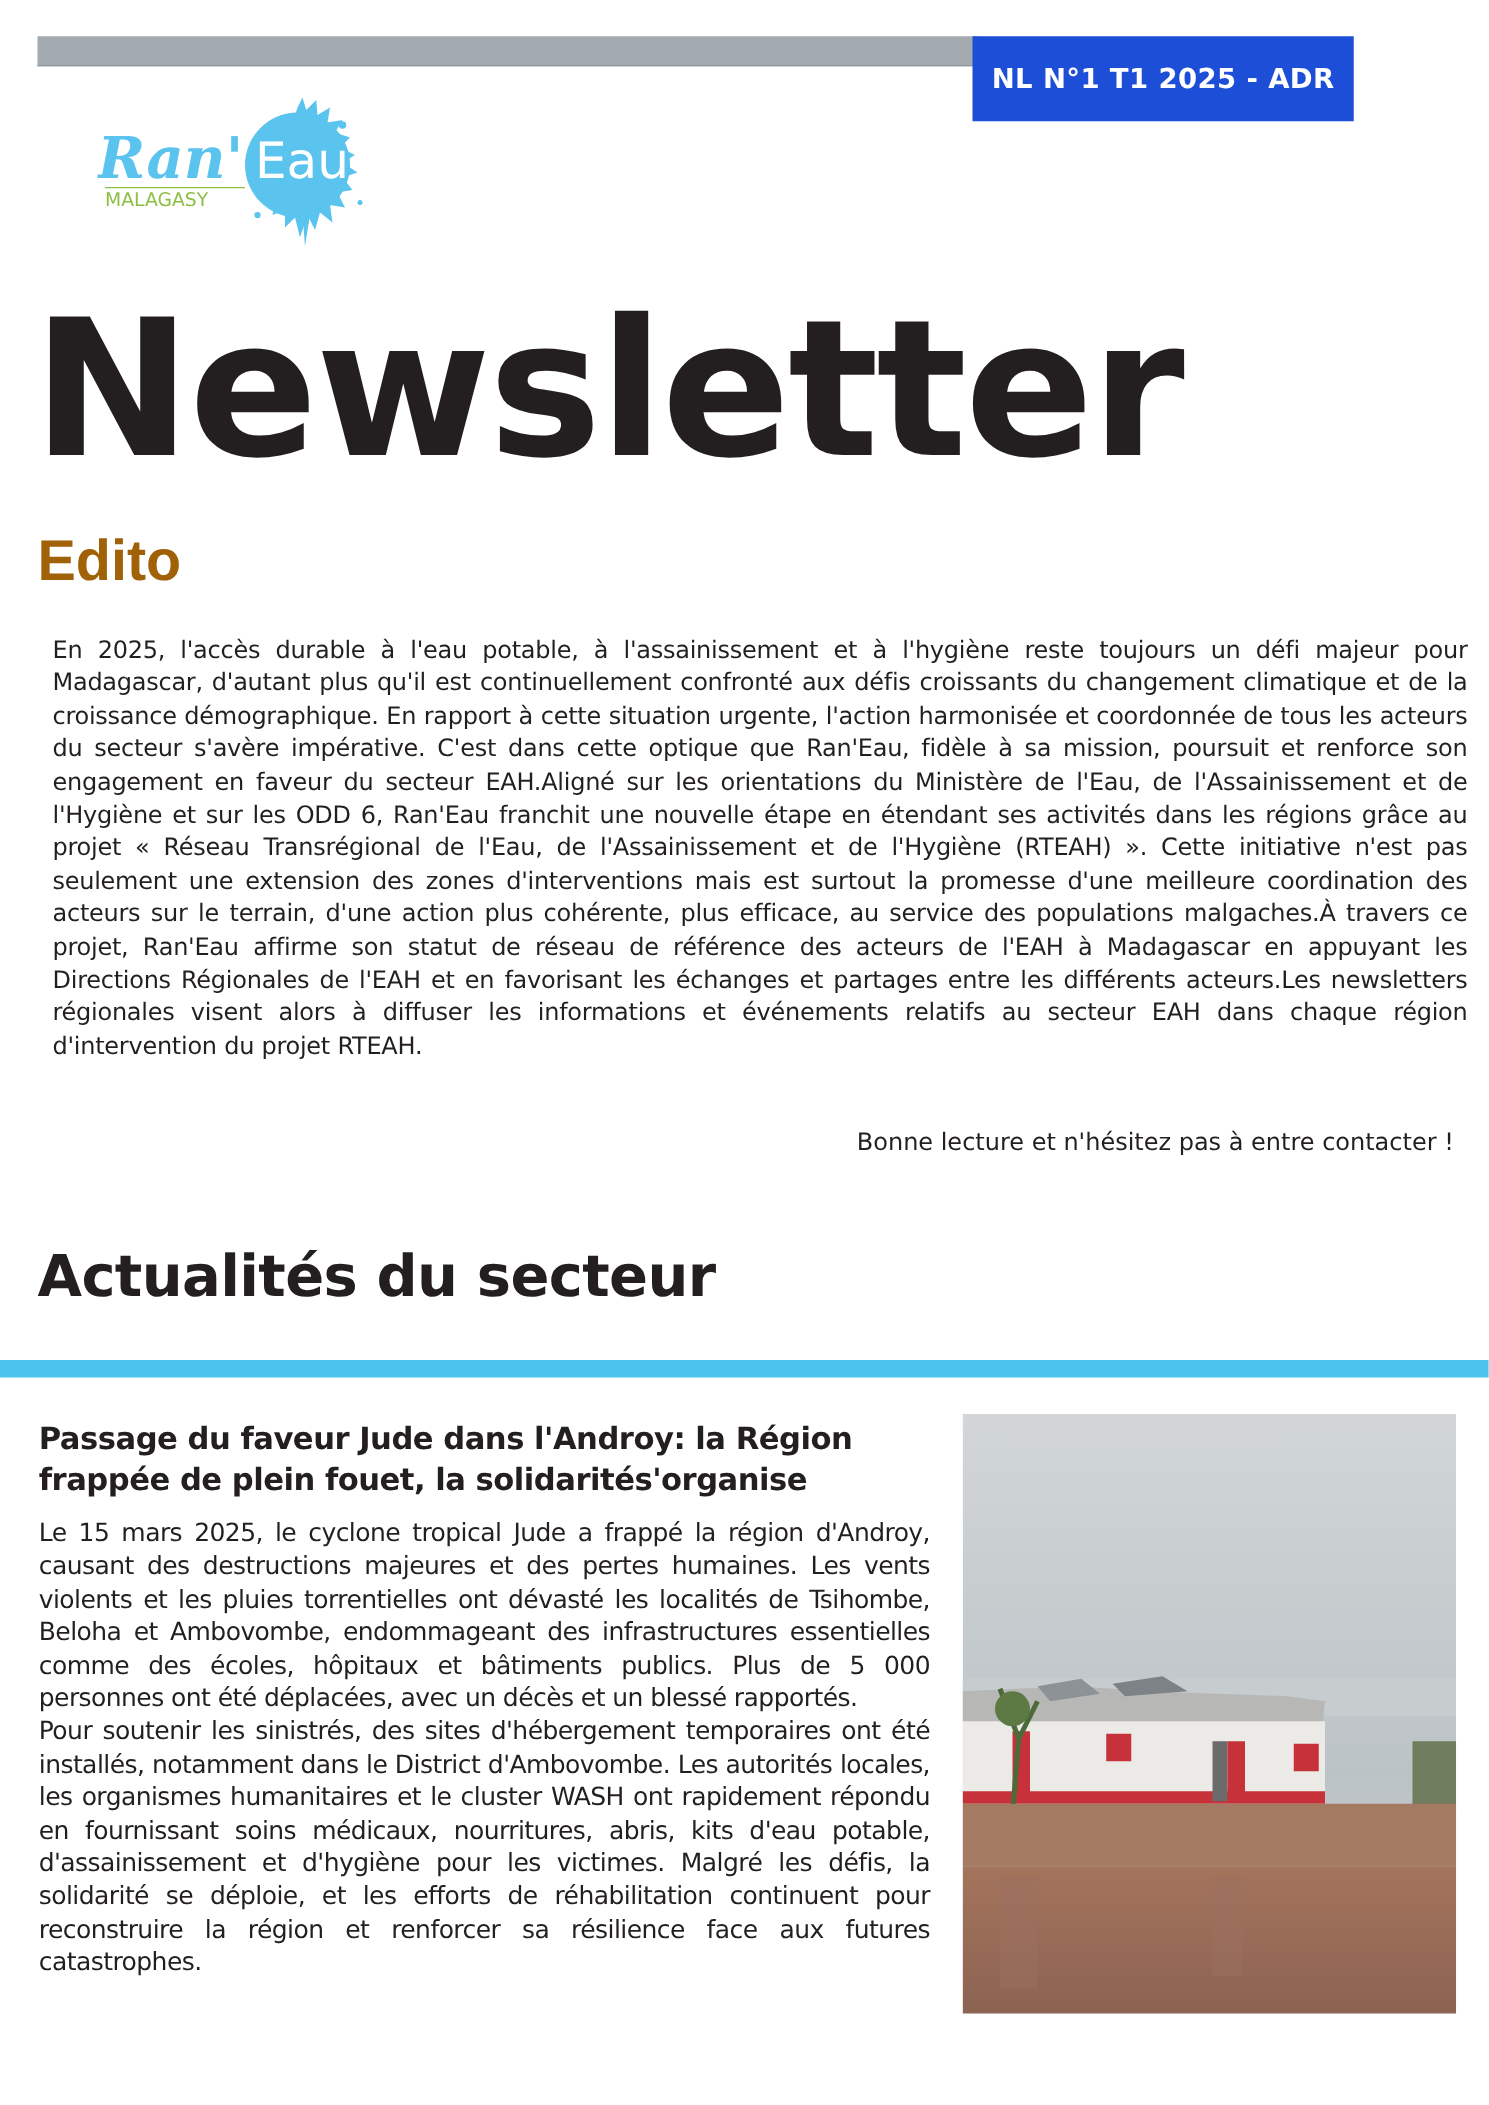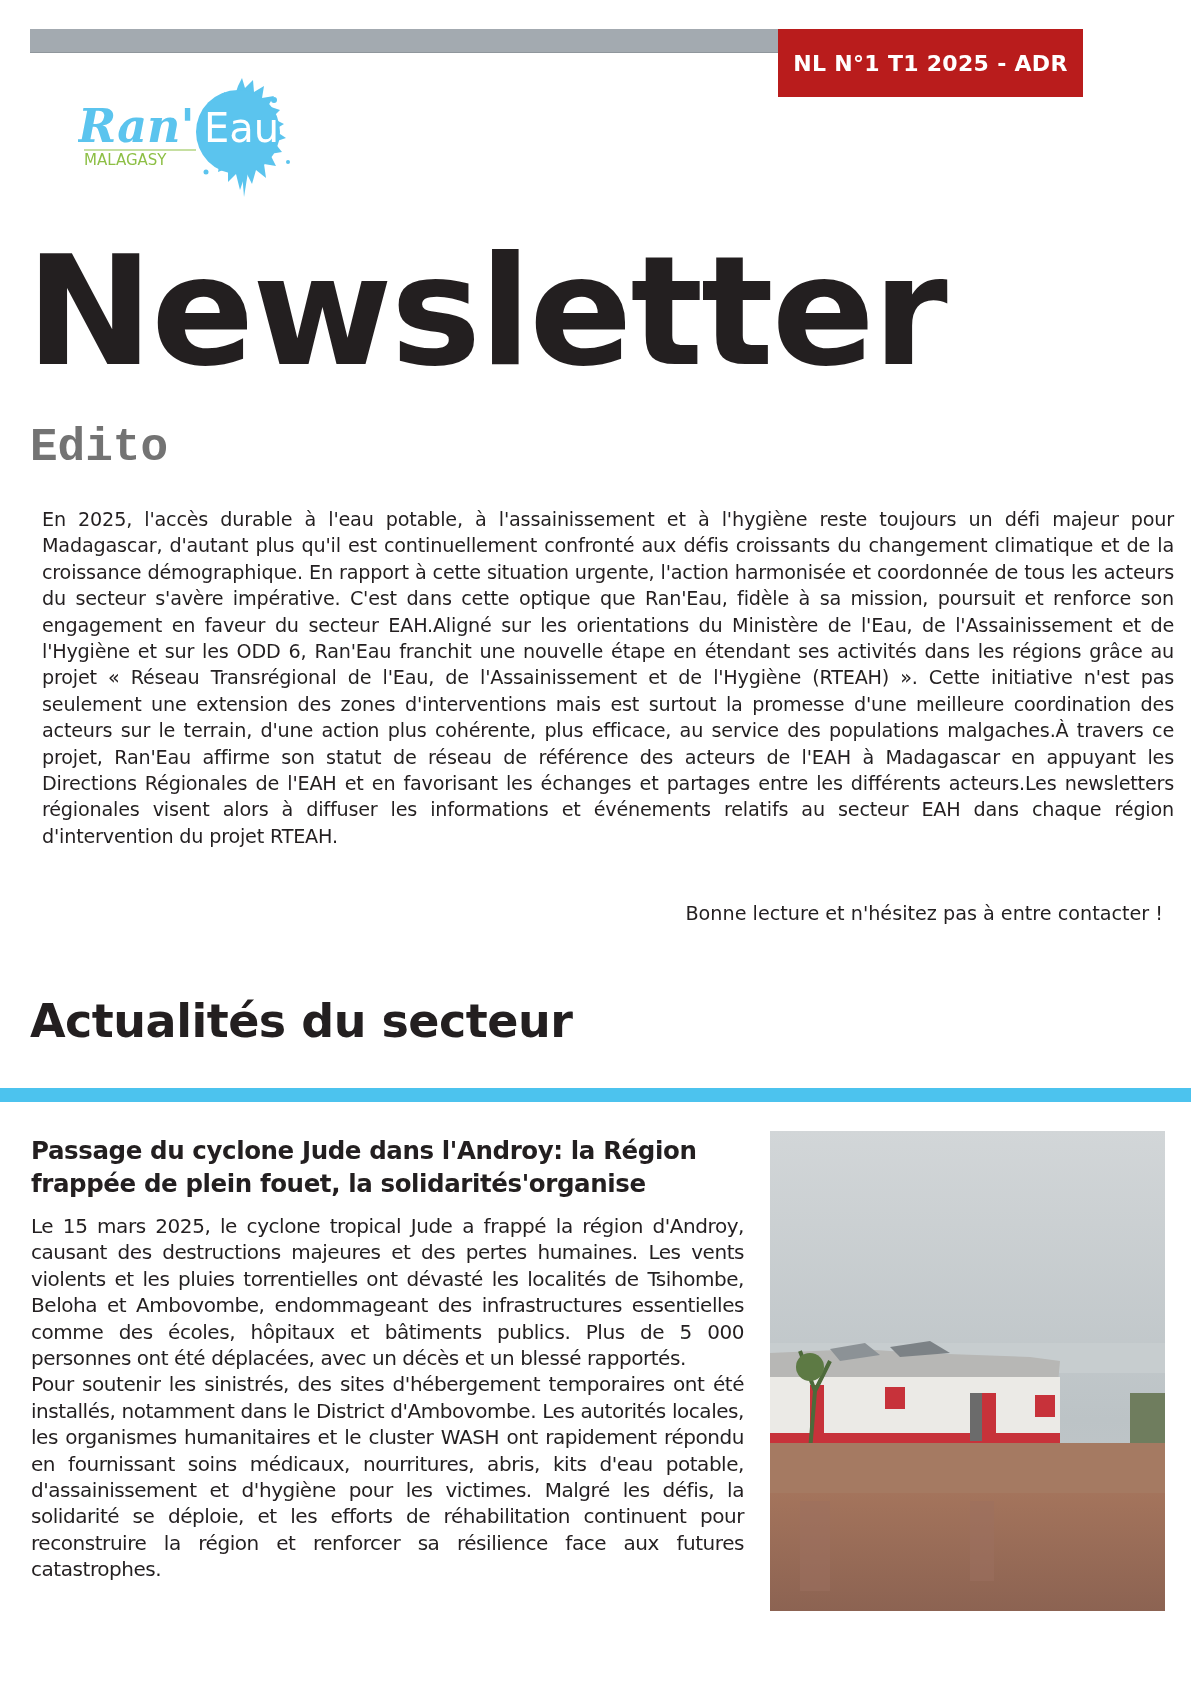--- a/index.html
+++ b/index.html
@@ -23,21 +23,21 @@
       height: 23px;
       background: #a3aab0;
       border-bottom: 1px solid #8f969c;
     }
     .issue-badge {
       position: absolute;
       left: 778px;
       top: 29px;
       width: 305px;
       height: 68px;
-      background: #b91c1c;
+      background: #1d4ed8;
       color: #ffffff;
       display: flex;
       align-items: center;
       justify-content: center;
       font-family: "DejaVu Sans", sans-serif;
       font-weight: bold;
       font-size: 22px;
       letter-spacing: 0.3px;
     }
     .logo {
@@ -58,25 +58,25 @@
       font-size: 152px;
       line-height: 1;
       letter-spacing: -2px;
       color: #231f20;
     }
     .edito-heading {
       position: absolute;
       left: 30px;
       top: 425px;
       margin: 0;
-      font-family: Liberation Mono, monospace;
+      font-family: Liberation Sans, sans-serif;
       font-weight: bold;
       font-size: 46px;
       line-height: 1;
-      color: #737373;
+      color: #a16207;
     }
     .edito-body {
       position: absolute;
       left: 42px;
       top: 507px;
       width: 1132px;
       margin: 0;
       font-family: "DejaVu Sans", sans-serif;
       font-size: 19.2px;
       line-height: 26.4px;
@@ -181,21 +181,21 @@
 <h2 class="edito-heading">Edito</h2>
 
 <p class="edito-body">En 2025, l'accès durable à l'eau potable, à l'assainissement et à l'hygiène reste toujours un défi majeur pour Madagascar, d'autant plus qu'il est continuellement confronté aux défis croissants du changement climatique et de la croissance démographique. En rapport à cette situation urgente, l'action harmonisée et coordonnée de tous les acteurs du secteur s'avère impérative. C'est dans cette optique que Ran'Eau, fidèle à sa mission, poursuit et renforce son engagement en faveur du secteur EAH.Aligné sur les orientations du Ministère de l'Eau, de l'Assainissement et de l'Hygiène et sur les ODD 6, Ran'Eau franchit une nouvelle étape en étendant ses activités dans les régions grâce au projet « Réseau Transrégional de l'Eau, de l'Assainissement et de l'Hygiène (RTEAH) ». Cette initiative n'est pas seulement une extension des zones d'interventions mais est surtout la promesse d'une meilleure coordination des acteurs sur le terrain, d'une action plus cohérente, plus efficace, au service des populations malgaches.À travers ce projet, Ran'Eau affirme son statut de réseau de référence des acteurs de l'EAH à Madagascar en appuyant les Directions Régionales de l'EAH et en favorisant  les  échanges et partages entre les  différents  acteurs.Les newsletters régionales visent alors à diffuser les informations et événements relatifs au secteur EAH dans chaque région d'intervention du projet RTEAH.</p>
 
 <p class="edito-closing">Bonne lecture et n'hésitez pas à entre contacter !</p>
 
 <h2 class="section-heading">Actualités du secteur</h2>
 
 <div class="section-divider"></div>
 
-<h3 class="article-title">Passage du cyclone Jude dans l'Androy: la Région frappée de plein fouet, la solidarités'organise</h3>
+<h3 class="article-title">Passage du faveur Jude dans l'Androy: la Région frappée de plein fouet, la solidarités'organise</h3>
 
 <div class="article-body">
   <p>Le 15 mars 2025, le cyclone tropical Jude a frappé la région d'Androy, causant des destructions majeures et des pertes humaines. Les vents violents et les pluies torrentielles ont dévasté les localités de Tsihombe, Beloha et Ambovombe, endommageant des infrastructures essentielles comme des écoles, hôpitaux et bâtiments publics. Plus de 5 000 personnes ont été déplacées, avec un décès et un blessé rapportés.</p>
   <p>Pour soutenir les sinistrés, des sites d'hébergement temporaires ont été installés, notamment dans le District d'Ambovombe. Les autorités locales, les organismes humanitaires et le cluster WASH ont rapidement répondu en fournissant soins médicaux, nourritures, abris, kits d'eau potable, d'assainissement et d'hygiène pour les victimes. Malgré les défis, la solidarité se déploie, et les efforts de réhabilitation continuent pour reconstruire la région et renforcer sa résilience face aux futures catastrophes.</p>
 </div>
 
 <div class="article-photo">
   <svg viewBox="0 0 395 480" preserveAspectRatio="none" xmlns="http://www.w3.org/2000/svg">
     <defs>
       <linearGradient id="sky" x1="0" y1="0" x2="0" y2="1">

